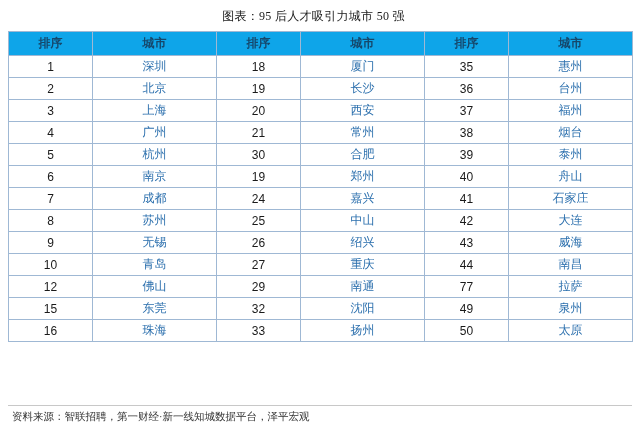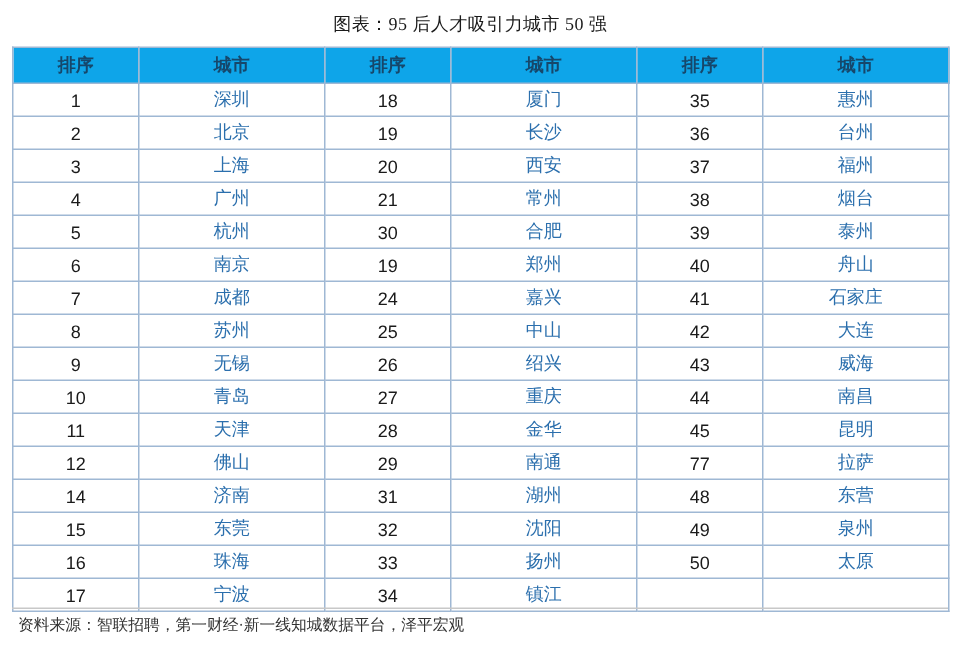--- a/index.html
+++ b/index.html
@@ -178,66 +178,42 @@
       </tr>
       <tr>
         <td class="num">10</td>
         <td class="city">青岛</td>
         <td class="num">27</td>
         <td class="city">重庆</td>
         <td class="num">44</td>
         <td class="city">南昌</td>
       </tr>
       <tr>
-        <td class="num">11</td>
-        <td class="city">天津</td>
-        <td class="num">28</td>
-        <td class="city">金华</td>
-        <td class="num">45</td>
-        <td class="city">昆明</td>
-      </tr>
-      <tr>
         <td class="num">12</td>
         <td class="city">佛山</td>
         <td class="num">29</td>
         <td class="city">南通</td>
         <td class="num">77</td>
         <td class="city">拉萨</td>
       </tr>
       <tr>
-        <td class="num">14</td>
-        <td class="city">济南</td>
-        <td class="num">31</td>
-        <td class="city">湖州</td>
-        <td class="num">48</td>
-        <td class="city">东营</td>
-      </tr>
-      <tr>
         <td class="num">15</td>
         <td class="city">东莞</td>
         <td class="num">32</td>
         <td class="city">沈阳</td>
         <td class="num">49</td>
         <td class="city">泉州</td>
       </tr>
       <tr>
         <td class="num">16</td>
         <td class="city">珠海</td>
         <td class="num">33</td>
         <td class="city">扬州</td>
         <td class="num">50</td>
         <td class="city">太原</td>
       </tr>
-      <tr>
-        <td class="num">17</td>
-        <td class="city">宁波</td>
-        <td class="num">34</td>
-        <td class="city">镇江</td>
-        <td class="empty"></td>
-        <td class="empty"></td>
-      </tr>
     </tbody>
   </table>
 
   <div class="divider"></div>
   <div class="source">资料来源：智联招聘，第一财经·新一线知城数据平台，泽平宏观</div>
 
 </div>
 
 </body></html>

